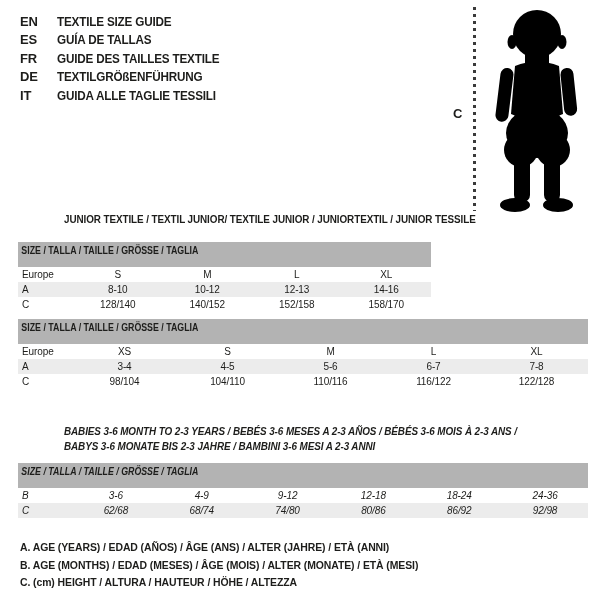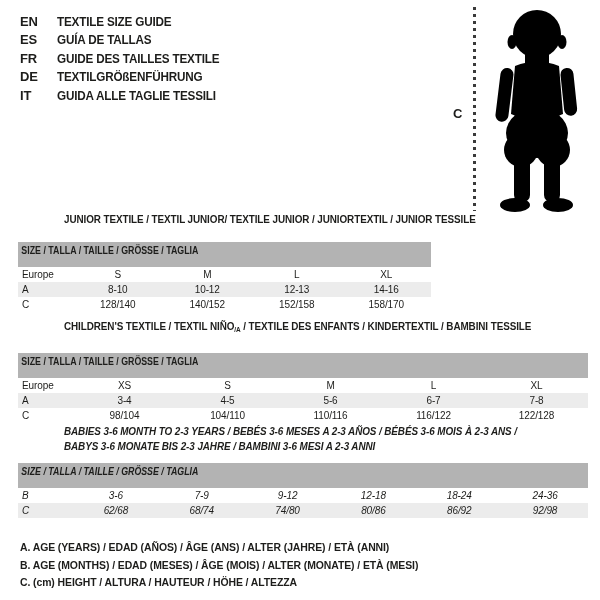--- a/index.html
+++ b/index.html
@@ -124,23 +124,20 @@
         <span class="t-label">C</span>
         <span class="t-cell">128/140</span>
         <span class="t-cell">140/152</span>
         <span class="t-cell">152/158</span>
         <span class="t-cell">158/170</span>
       </div>
     </div>
 </div>
 
 <div class="tbl-section" id="sec-children">
-  <div class="titles">
-      <div class="tbl-title"><span>CHILDREN'S TEXTILE / TEXTIL NIÑO</span><span class="sub">/A</span><span> / TEXTILE DES ENFANTS / KINDERTEXTIL / BAMBINI TESSILE</span></div>
-    </div>
   <div class="size-band"><span>SIZE / TALLA / TAILLE / GRÖSSE / TAGLIA</span></div>
   <div class="t-body">
       <div class="t-row">
         <span class="t-label">Europe</span>
         <span class="t-cell">XS</span>
         <span class="t-cell">S</span>
         <span class="t-cell">M</span>
         <span class="t-cell">L</span>
         <span class="t-cell">XL</span>
       </div>
@@ -166,21 +163,21 @@
 <div class="tbl-section" id="sec-babies">
   <div class="titles">
       <div class="tbl-title"><span>BABIES 3-6 MONTH TO 2-3 YEARS / BEBÉS 3-6 MESES A 2-3 AÑOS / BÉBÉS 3-6 MOIS À 2-3 ANS /</span></div>
       <div class="tbl-title"><span>BABYS 3-6 MONATE BIS 2-3 JAHRE / BAMBINI 3-6 MESI A 2-3 ANNI</span></div>
     </div>
   <div class="size-band"><span>SIZE / TALLA / TAILLE / GRÖSSE / TAGLIA</span></div>
   <div class="t-body">
       <div class="t-row">
         <span class="t-label">B</span>
         <span class="t-cell">3-6</span>
-        <span class="t-cell">7-9</span>
+        <span class="t-cell">4-9</span>
         <span class="t-cell">9-12</span>
         <span class="t-cell">12-18</span>
         <span class="t-cell">18-24</span>
         <span class="t-cell">24-36</span>
       </div>
       <div class="t-row shaded">
         <span class="t-label">C</span>
         <span class="t-cell">62/68</span>
         <span class="t-cell">68/74</span>
         <span class="t-cell">74/80</span>

